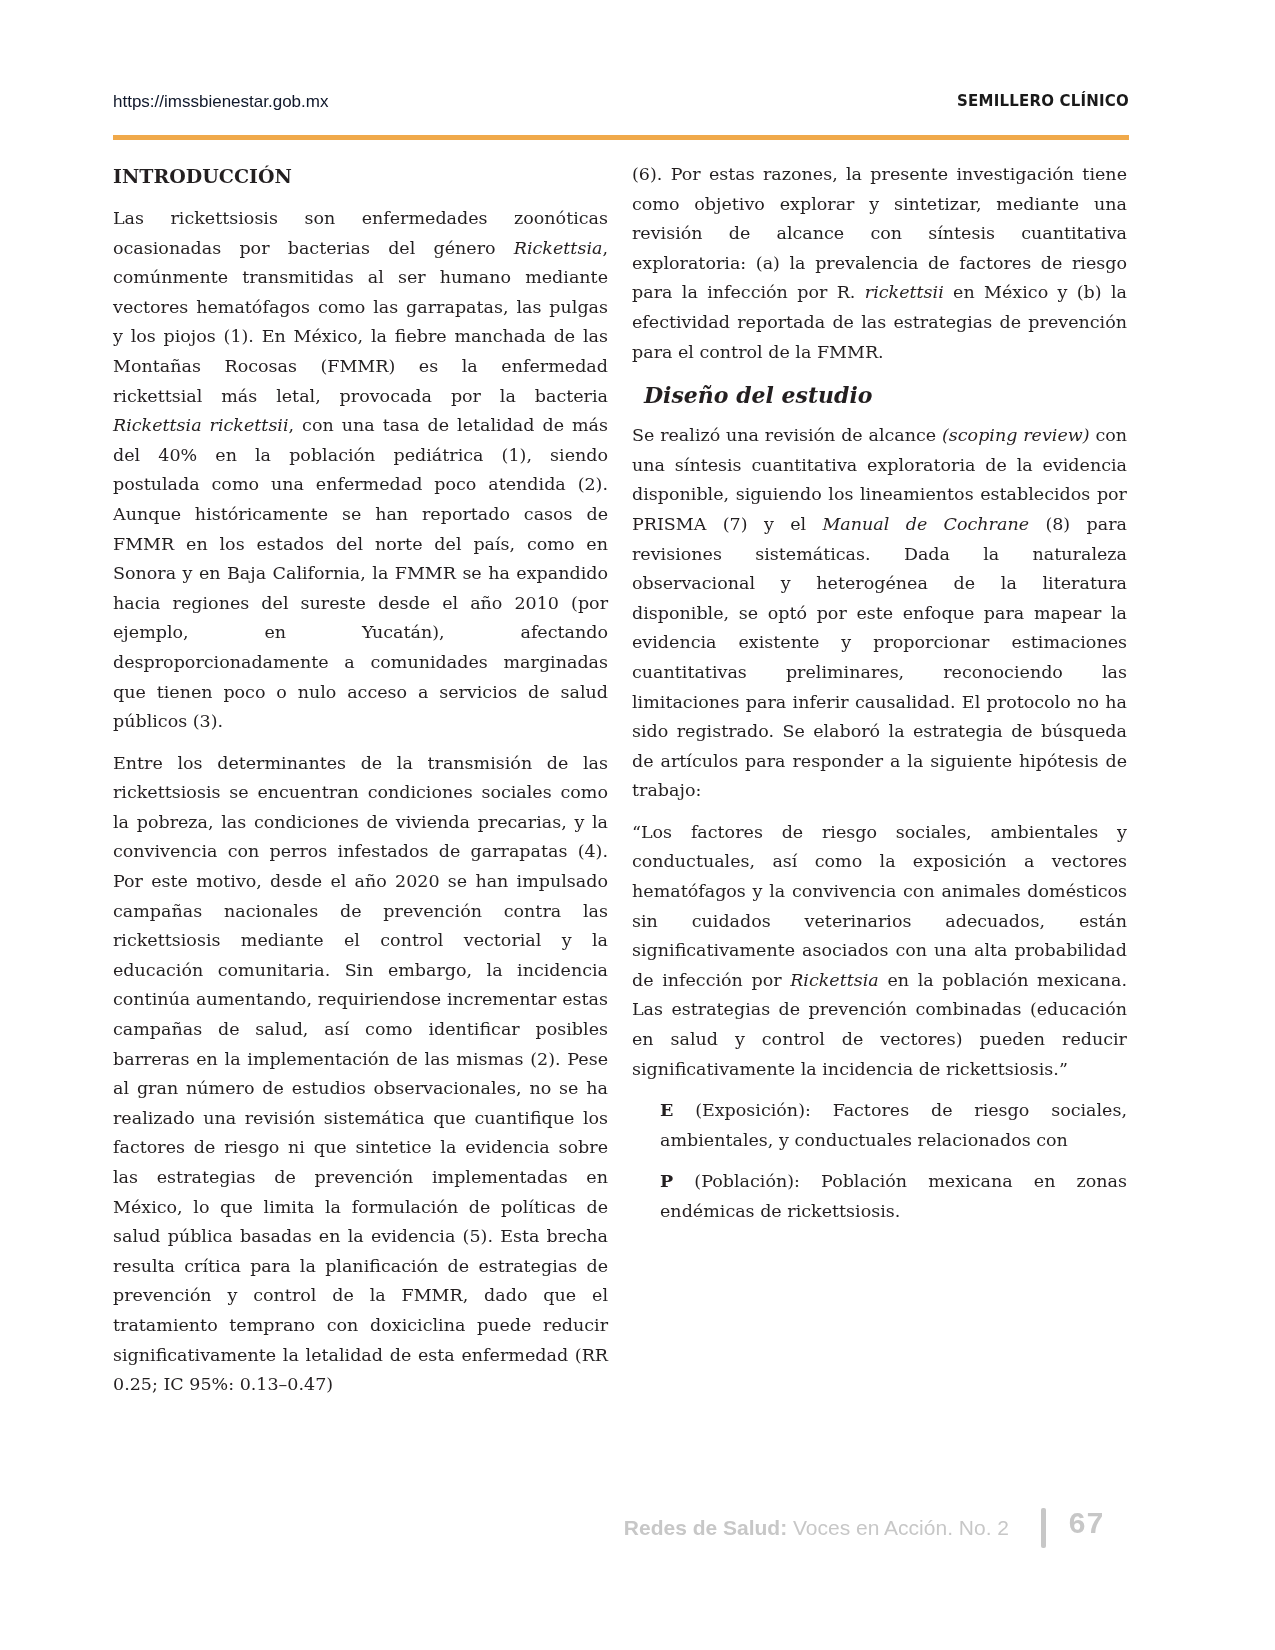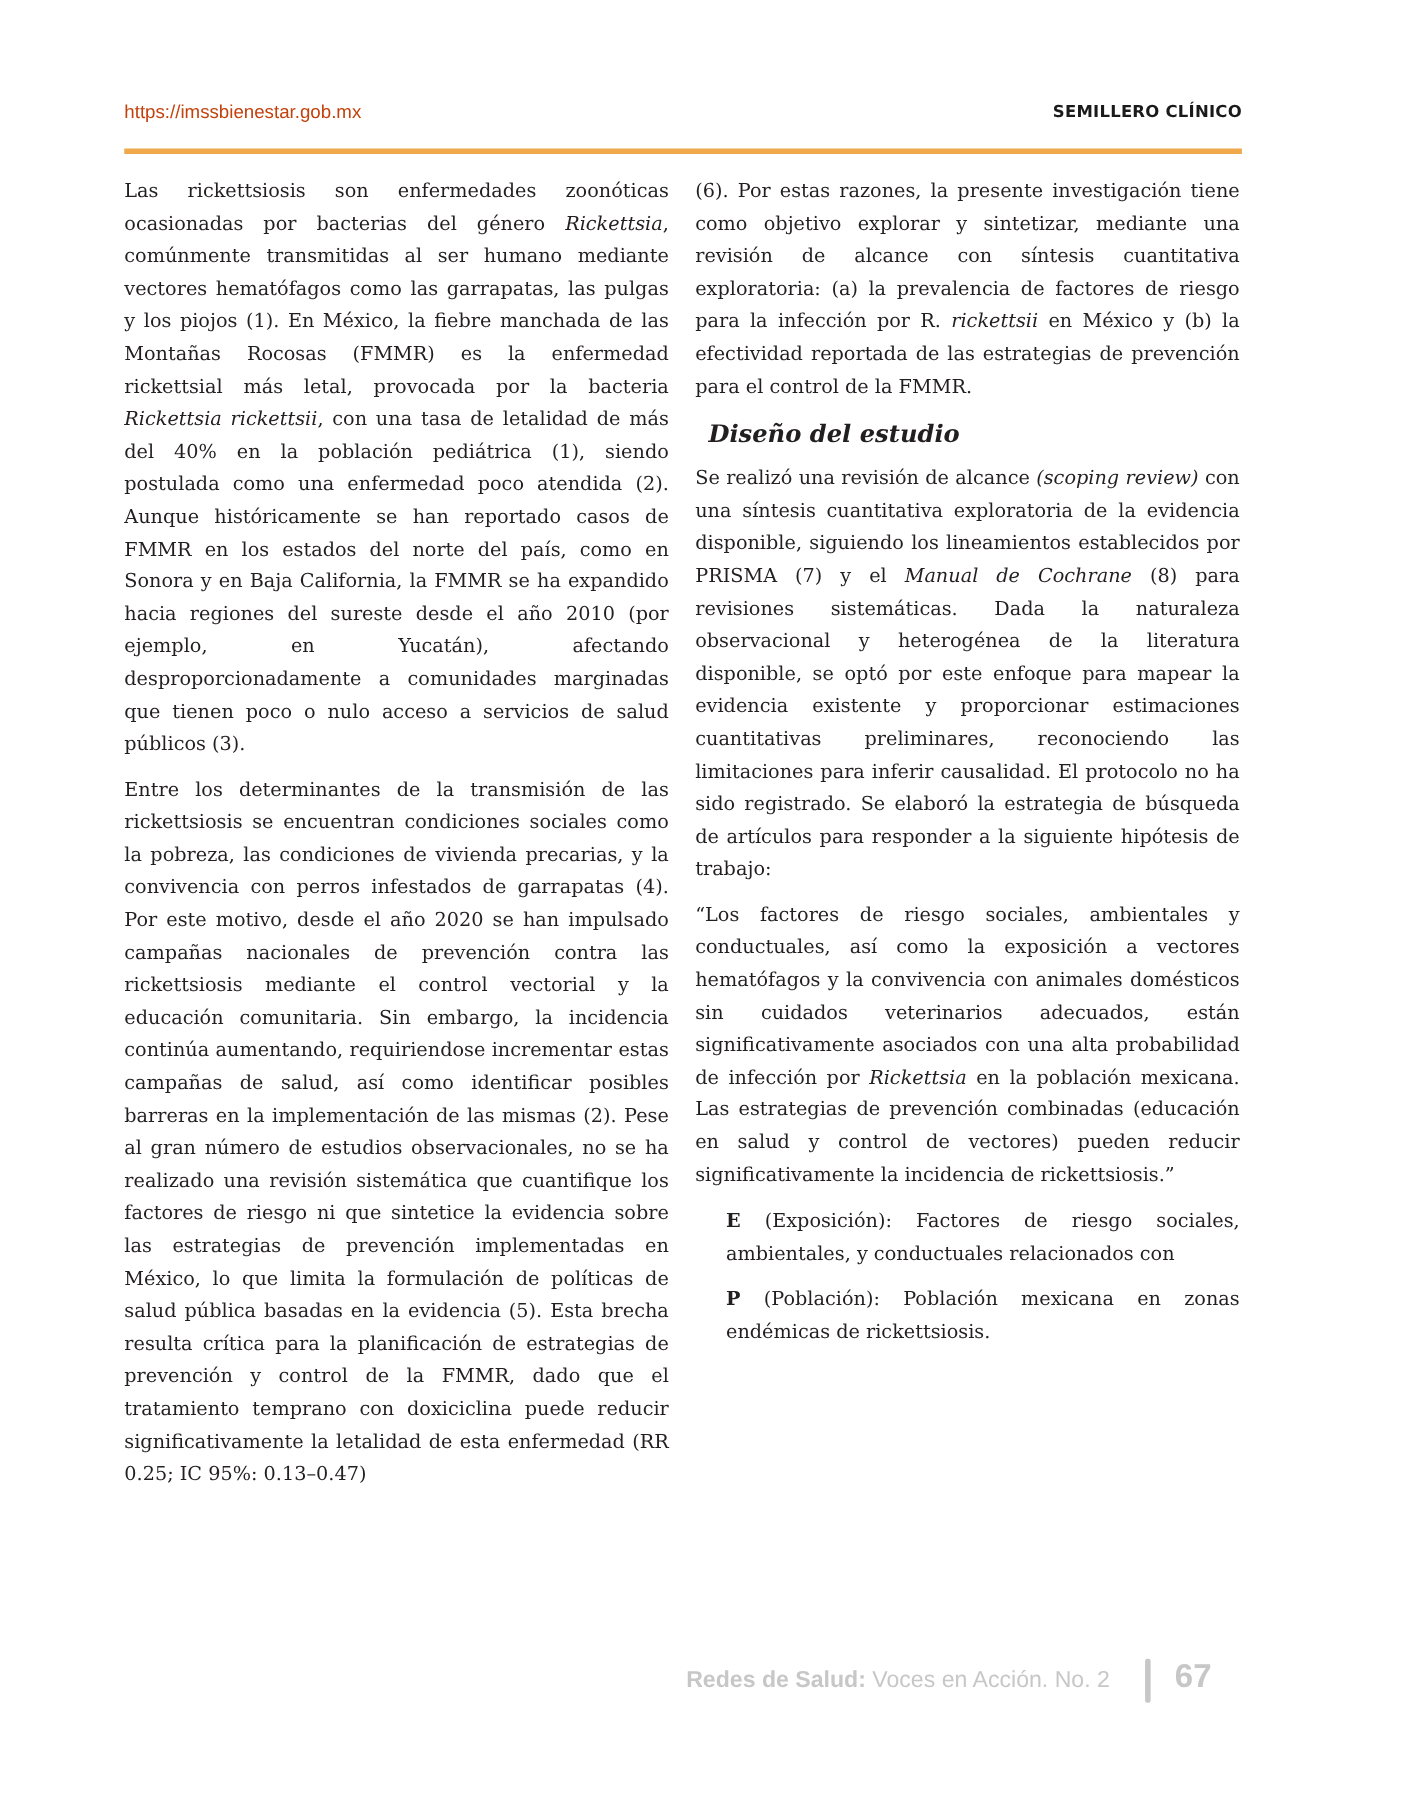--- a/index.html
+++ b/index.html
@@ -1,44 +1,45 @@
 <!DOCTYPE html>
 <html><head>
   <meta charset="utf-8">
   <style>
     html, body { margin: 0; padding: 0; background: #ffffff; }
     body { width: 1275px; height: 1650px; position: relative; overflow: hidden; font-family: "DejaVu Serif", serif; color: #231f20; }
-    .header-url { position: absolute; left: 113px; top: 92px; font-family: "Liberation Sans", sans-serif; font-size: 17px; color: #c2410c; }
+    .header-url { position: absolute; left: 113px; top: 92px; font-family: "Liberation Sans", sans-serif; font-size: 17px; color: #0f172a; }
     .header-section { position: absolute; right: 146px; top: 92px; font-family: "DejaVu Sans", sans-serif; font-weight: bold; font-size: 15px; color: #1a1a1a; letter-spacing: 0.2px; }
     .orange-rule { position: absolute; left: 113px; top: 135px; width: 1016px; height: 5px; background: #f0a94a; }
     .col { position: absolute; top: 160px; width: 495px; font-size: 17.5px; line-height: 29.6px; text-align: justify; }
     .col-left { left: 113px; }
     .col-right { left: 632px; }
     .col p { margin: 0 0 12px 0; hyphens: manual; }
     .sec-title { font-weight: bold; font-size: 19px; margin: 0 0 12px 0; line-height: 32px; }
     .sub-title { font-weight: bold; font-style: italic; font-size: 22px; margin: 0 0 10px 12px; line-height: 32px; }
     .indent { padding-left: 28px; }
     em { font-style: italic; }
     b { font-weight: bold; }
     .footer { position: absolute; top: 1508px; left: 0; width: 1275px; height: 50px; }
     .footer-journal { position: absolute; right: 266px; top: 8px; font-family: "Liberation Sans", sans-serif; font-size: 21px; color: #c7c7c7; }
     .footer-journal b { font-weight: bold; }
     .footer-divider { position: absolute; left: 1041px; top: 0; width: 5px; height: 40px; background: #c7c7c7; border-radius: 2px; }
-    .footer-page { position: absolute; left: 1068px; top: 0; font-family: Liberation Sans, sans-serif; font-weight: bold; font-size: 30px; color: #c7c7c7; }
+    .footer-page { position: absolute; left: 1068px; top: 0; font-family: Liberation Mono, monospace; font-weight: bold; font-size: 30px; color: #c7c7c7; }
   </style>
 </head>
 <body>
 
 <div>
   <div class="header-url">https://imssbienestar.gob.mx</div>
   <div class="header-section">SEMILLERO CLÍNICO</div>
   <div class="orange-rule"></div>
 </div>
 
 <div class="col col-left">
+  <div class="sec-title">INTRODUCCIÓN</div>
   <p><span>Las rickettsiosis son enfermedades zoonóticas ocasionadas por bacterias del género </span><em>Rickettsia</em><span>, comúnmente transmitidas al ser humano mediante vectores hematófagos como las garrapatas, las pulgas y los piojos (1). En México, la fiebre manchada de las Montañas Rocosas (FMMR) es la enfermedad rickettsial más letal, provocada por la bacteria </span><em>Rickettsia rickettsii</em><span>, con una tasa de letalidad de más del 40% en la población pediátrica (1), siendo postulada como una enfermedad poco atendida (2). Aunque históricamente se han reportado casos de FMMR en los estados del norte del país, como en Sonora y en Baja California, la FMMR se ha expandido hacia regiones del sureste desde el año 2010 (por ejemplo, en Yucatán), afectando desproporcionadamente a comunidades marginadas que tienen poco o nulo acceso a servicios de salud públicos (3).</span></p>
   <p>Entre los determinantes de la transmisión de las rickettsiosis se encuentran condiciones sociales como la pobreza, las condiciones de vivienda precarias, y la convivencia con perros infestados de garrapatas (4). Por este motivo, desde el año 2020 se han impulsado campañas nacionales de prevención contra las rickettsiosis mediante el control vectorial y la educación comunitaria. Sin embargo, la incidencia continúa aumentando, requiriendose incrementar estas campañas de salud, así como identificar posibles barreras en la implementación de las mismas (2). Pese al gran número de estudios observacionales, no se ha realizado una revisión sistemática que cuantifique los factores de riesgo ni que sintetice la evidencia sobre las estrategias de prevención implementadas en México, lo que limita la formulación de políticas de salud pública basadas en la evidencia (5). Esta brecha resulta crítica para la planificación de estrategias de prevención y control de la FMMR, dado que el tratamiento temprano con doxiciclina puede reducir significativamente la letalidad de esta enfermedad (RR 0.25; IC 95%: 0.13–0.47)</p>
 </div>
 
 <div class="col col-right">
   <p><span>(6). Por estas razones, la presente investigación tiene como objetivo explorar y sintetizar, mediante una revisión de alcance con síntesis cuantitativa exploratoria: (a) la prevalencia de factores de riesgo para la infección por R. </span><em>rickettsii</em><span> en México y (b) la efectividad reportada de las estrategias de prevención para el control de la FMMR.</span></p>
   <div class="sub-title">Diseño del estudio</div>
   <p><span>Se realizó una revisión de alcance </span><em>(scoping review)</em><span> con una síntesis cuantitativa exploratoria de la evidencia disponible, siguiendo los lineamientos establecidos por PRISMA (7) y el </span><em>Manual de Cochrane</em><span> (8) para revisiones sistemáticas. Dada la naturaleza observacional y heterogénea de la literatura disponible, se optó por este enfoque para mapear la evidencia existente y proporcionar estimaciones cuantitativas preliminares, reconociendo las limitaciones para inferir causalidad. El protocolo no ha sido registrado. Se elaboró la estrategia de búsqueda de artículos para responder a la siguiente hipótesis de trabajo:</span></p>
   <p><span>“Los factores de riesgo sociales, ambientales y conductuales, así como la exposición a vectores hematófagos y la convivencia con animales domésticos sin cuidados veterinarios adecuados, están significativamente asociados con una alta probabilidad de infección por </span><em>Rickettsia</em><span> en la población mexicana. Las estrategias de prevención combinadas (educación en salud y control de vectores) pueden reducir significativamente la incidencia de rickettsiosis.”</span></p>
   <p class="indent"><b>E</b><span> (Exposición): Factores de riesgo sociales, ambientales, y conductuales relacionados con</span></p>

